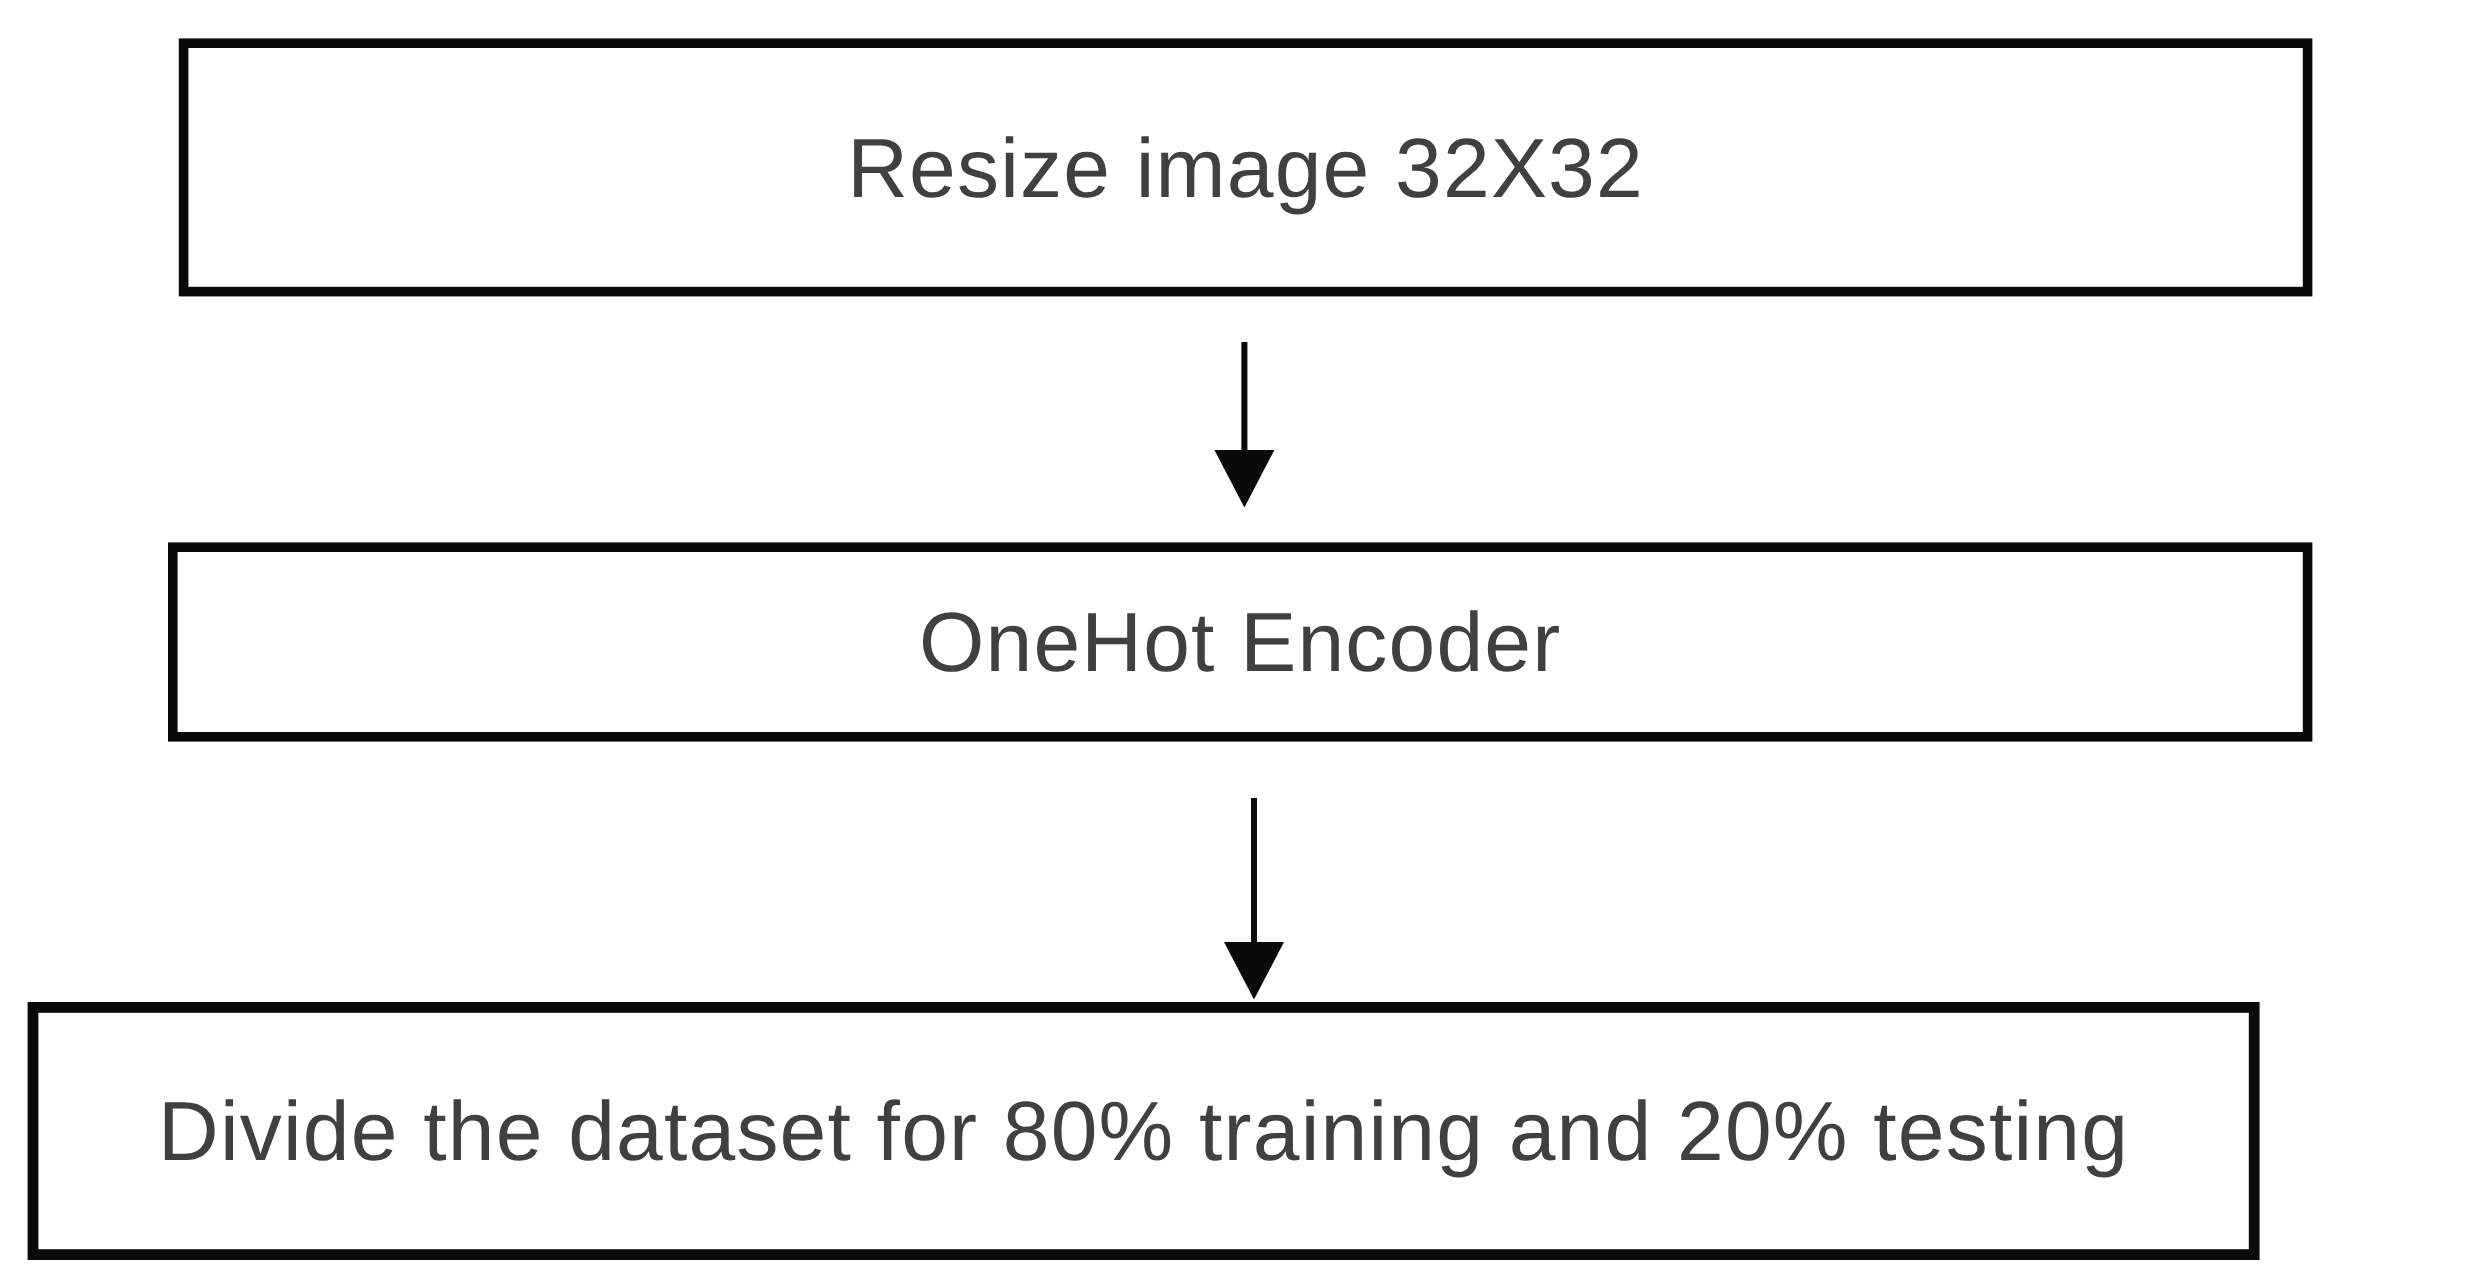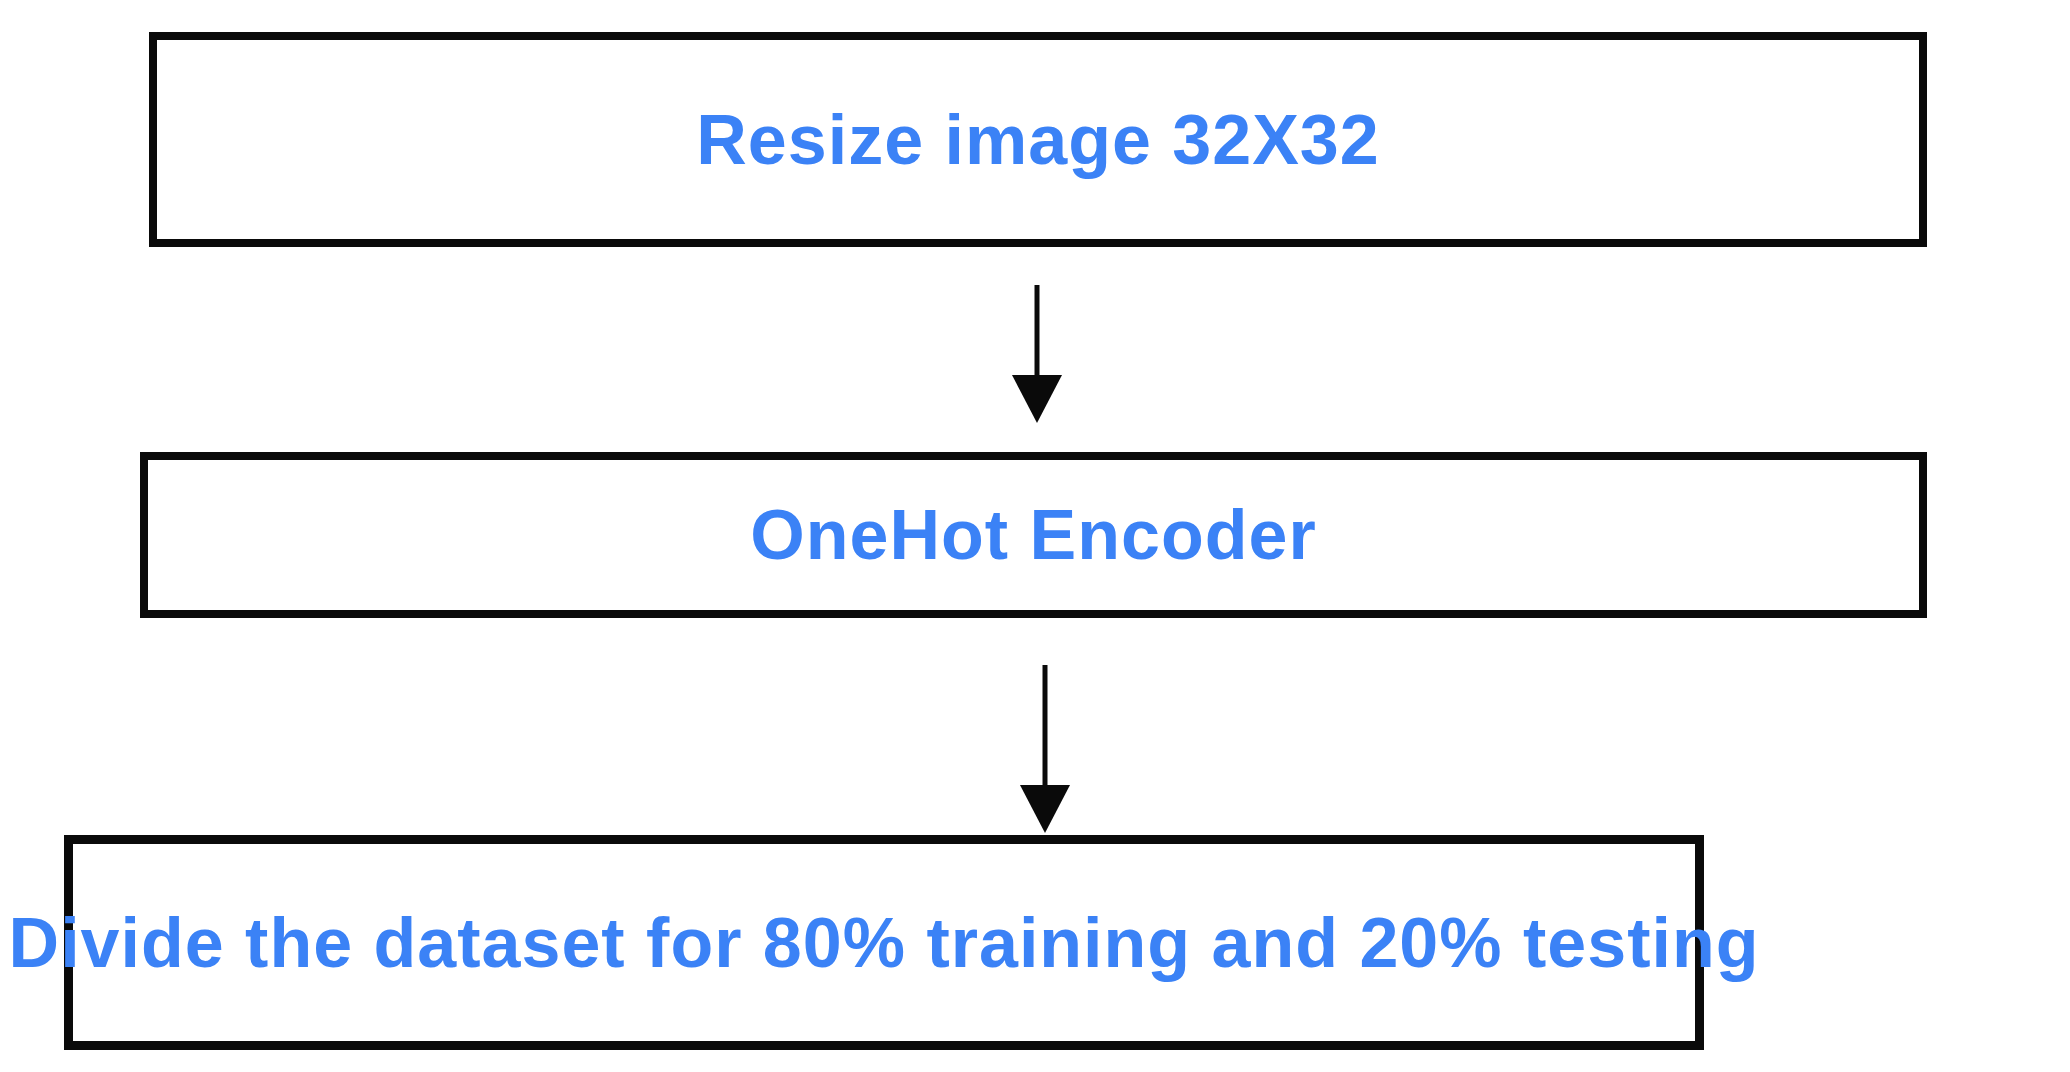--- a/index.html
+++ b/index.html
@@ -18,46 +18,45 @@
   .flow-box {
     position: absolute;
     background: #ffffff;
     border: 8px solid #0a0a0a;
     display: flex;
     align-items: center;
     justify-content: center;
     box-sizing: border-box;
   }
   .flow-box .label {
-    color: #3b82f6;
+    color: #404040;
     font-size: 70px;
-    font-weight: 700;
+    font-weight: 400;
     letter-spacing: 1px;
     white-space: nowrap;
     text-align: center;
   }
   #box-resize {
     left: 149px;
     top: 32px;
     width: 1778px;
     height: 215px;
   }
   #box-onehot {
     left: 140px;
     top: 452px;
     width: 1787px;
     height: 166px;
   }
   #box-divide {
     left: 23px;
     top: 835px;
-    width: 1640px;
+    width: 1860px;
     height: 215px;
     border-width: 9px;
-    margin-left: 41px;
   }
   .arrow {
     position: absolute;
     display: block;
   }
   #arrow-1 {
     left: 1007px;
     top: 283px;
     width: 60px;
     height: 142px;

